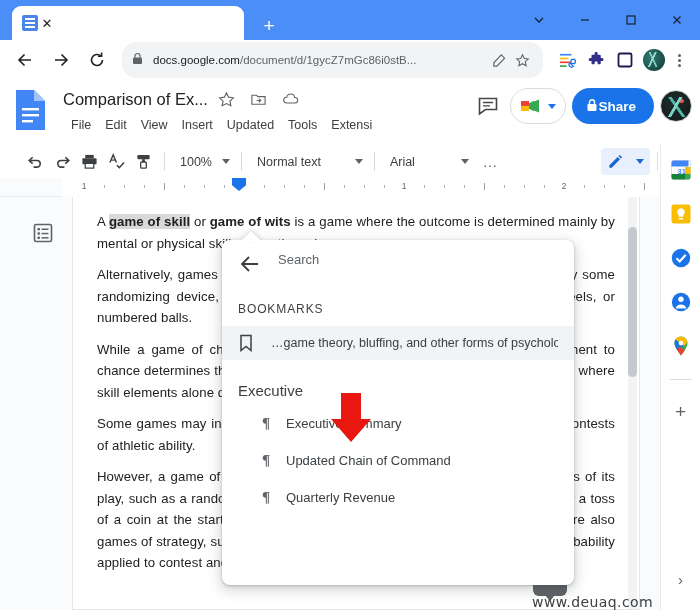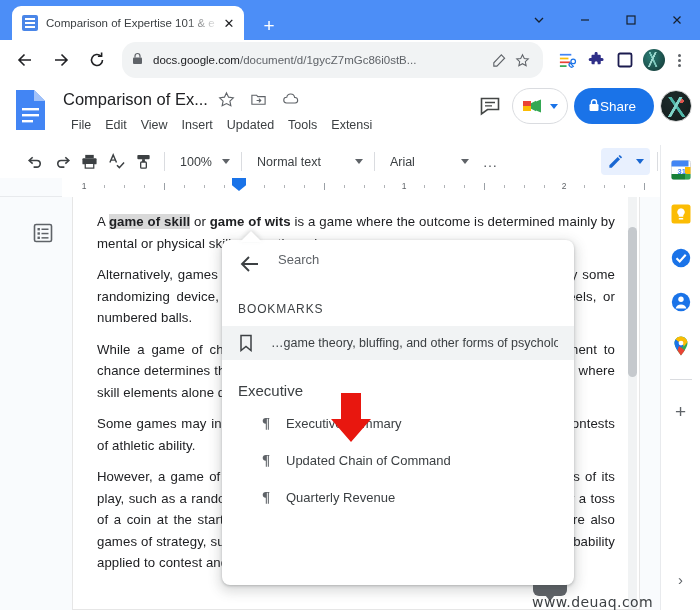--- a/index.html
+++ b/index.html
@@ -142,21 +142,21 @@
   }
   .meet-btn {
     height: 36px; padding: 0 9px 0 8px; border: 1px solid #dadce0;
     border-radius: 18px; display: flex; align-items: center; gap: 4px;
     background: #fff;
   }
   .meet-ico { width: 25px; height: 18px; position: relative; }
   .share-btn {
     height: 36px; padding: 0 18px 0 14px; background: #1a73e8; color: #fff;
     border-radius: 18px; display: flex; align-items: center; 
-    font-size: 13.5px; font-weight: normal;
+    font-size: 13.5px; font-weight: bold;
   }
   .avatar-docs {
     width: 32px; height: 32px; border-radius: 50%;
     background: radial-gradient(circle at 40% 30%, #1e2b2a 0%, #121b1b 100%);
     position: relative; overflow: hidden; border: 1px solid #d9d9d9;
   }
   .avatar-docs::before {
     content: ""; position: absolute; left: 5px; top: 6px; width: 21px; height: 20px;
     background:
       linear-gradient(120deg, transparent 40%, #7fd4c8 42%, #7fd4c8 50%, transparent 52%),
@@ -328,21 +328,20 @@
   }
 </style>
 </head>
 <body>
 
 <div id="app">
 
   <div class="tabstrip">
     <div class="tab">
       <div class="tab-favicon"></div>
-      <div class="tab-title">Comparison of Expertise 101 &amp; e</div>
       <div class="tab-close">✕</div>
     </div>
     <div class="newtab">+</div>
 
     <div class="wincontrols">
       <div class="wc">
         <svg width="12" height="12" viewBox="0 0 12 12">
             <path d="M2 4l4 4 4-4" stroke="#16202e" stroke-width="1.3" fill="none"></path>
           </svg>
       </div>

